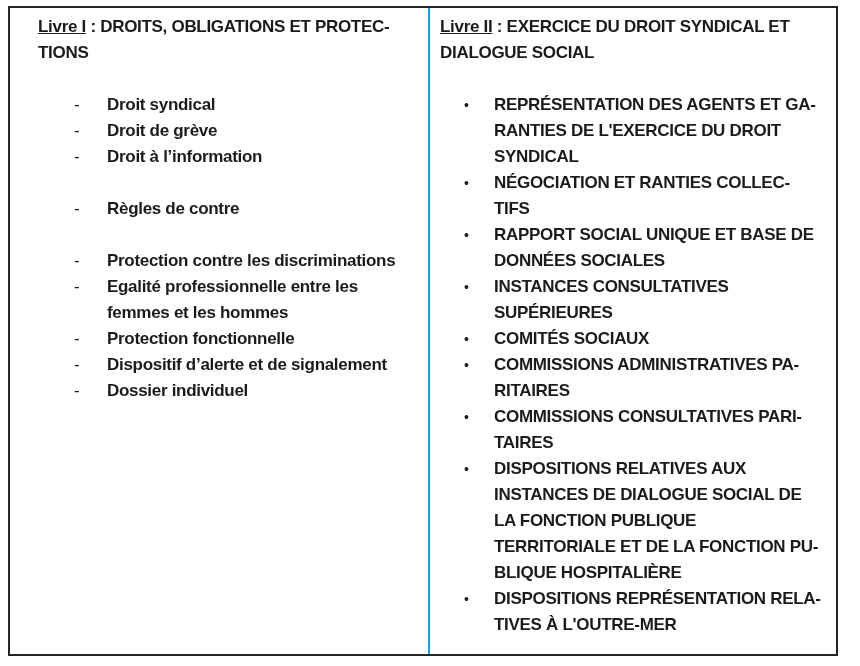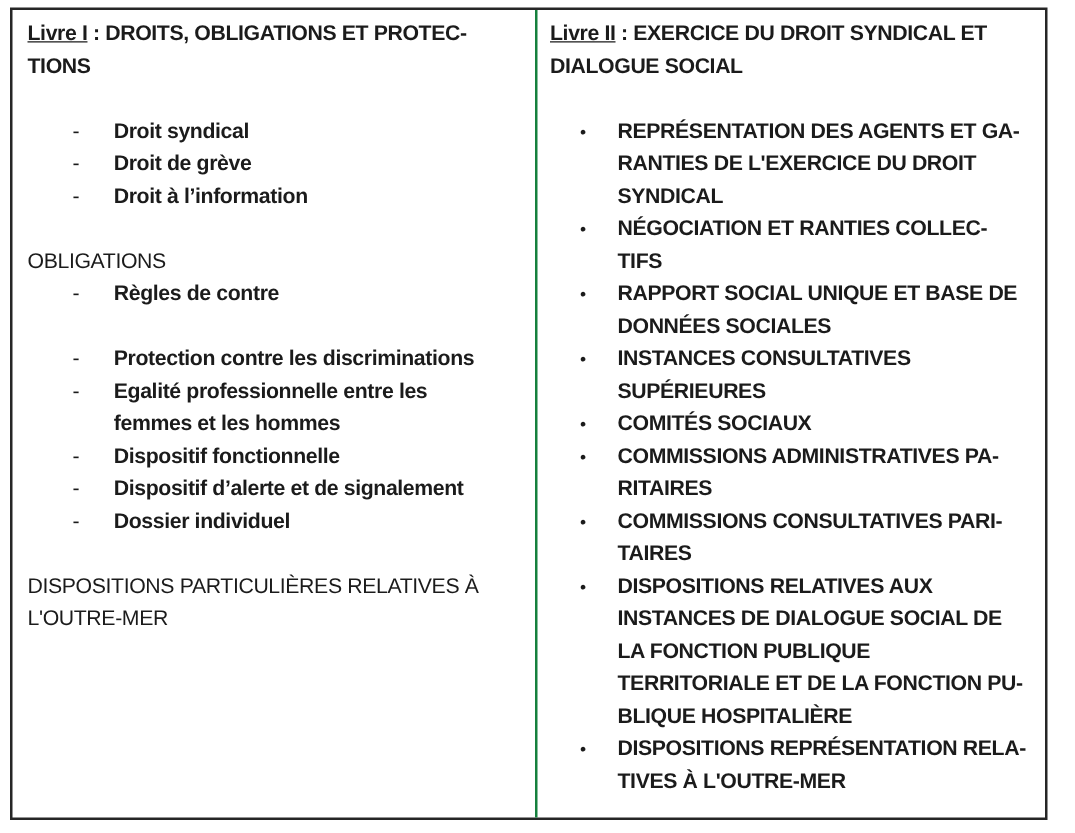--- a/index.html
+++ b/index.html
@@ -24,22 +24,22 @@
     color: #1b1b1b;
   }
   .col {
     font-size: 17px;
     line-height: 26px;
     letter-spacing: -0.3px;
   }
   .col-left {
     width: 420px;
     flex: 0 0 420px;
-    border-right: 2px solid #15803d;
-    padding: 6px 14px 8px 12px;
+    border-right: 2px solid #0ea5e9;
+    padding: 6px 14px 8px 28px;
   }
   .col-right {
     flex: 1;
     padding: 6px 8px 8px 10px;
   }
   .pre { white-space: pre-line; }
   .col-title {
     font-weight: 700;
     margin-bottom: 26px;
   }
@@ -84,21 +84,20 @@
               <span class="li-text pre">Droit de grève</span>
             </li>
           <li>
               <span class="dash">-</span>
               <span class="li-text pre">Droit à l’information</span>
             </li>
         </ul>
       </div>
 
       <div class="section">
-        <div class="section-heading pre">OBLIGATIONS</div>
         <ul class="dash-list">
           <li>
               <span class="dash">-</span>
               <span class="li-text pre">Règles de contre</span>
             </li>
         </ul>
       </div>
 
       <div class="section">
         <ul class="dash-list">
@@ -106,37 +105,33 @@
               <span class="dash">-</span>
               <span class="li-text pre">Protection contre les discriminations</span>
             </li>
           <li>
               <span class="dash">-</span>
               <span class="li-text pre">Egalité professionnelle entre les
 femmes et les hommes</span>
             </li>
           <li>
               <span class="dash">-</span>
-              <span class="li-text pre">Dispositif fonctionnelle</span>
+              <span class="li-text pre">Protection fonctionnelle</span>
             </li>
           <li>
               <span class="dash">-</span>
               <span class="li-text pre">Dispositif d’alerte et de signalement</span>
             </li>
           <li>
               <span class="dash">-</span>
               <span class="li-text pre">Dossier individuel</span>
             </li>
         </ul>
       </div>
 
-      <div class="section">
-        <div class="section-heading pre">DISPOSITIONS PARTICULIÈRES RELATIVES À
-L'OUTRE-MER</div>
-      </div>
     </div>
 
     <div class="col col-right">
       <div class="col-title"><span class="title-label">Livre II</span><span class="pre"> : EXERCICE DU DROIT SYNDICAL ET
 DIALOGUE SOCIAL</span></div>
 
       <ul class="bullet-list">
         <li>
             <span class="bullet">•</span>
             <span class="li-text pre">REPRÉSENTATION DES AGENTS ET GA-

